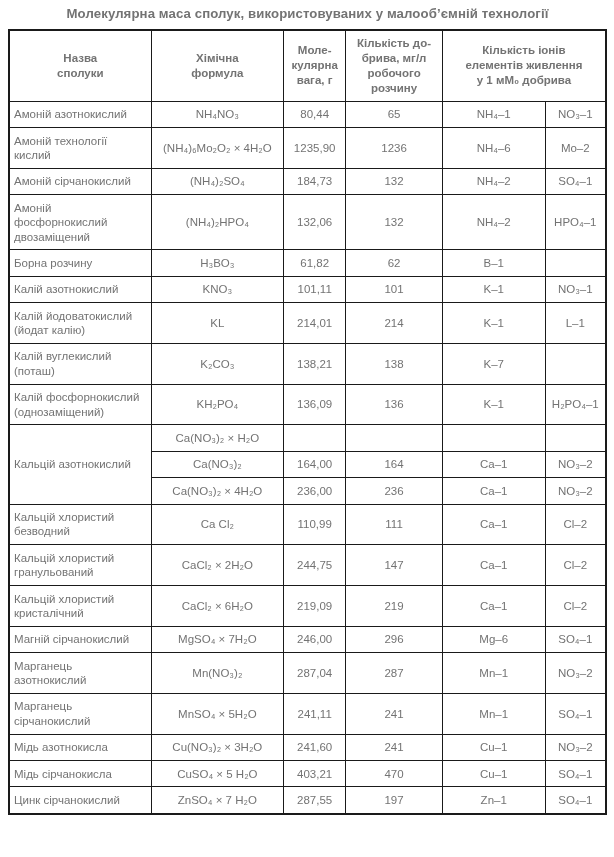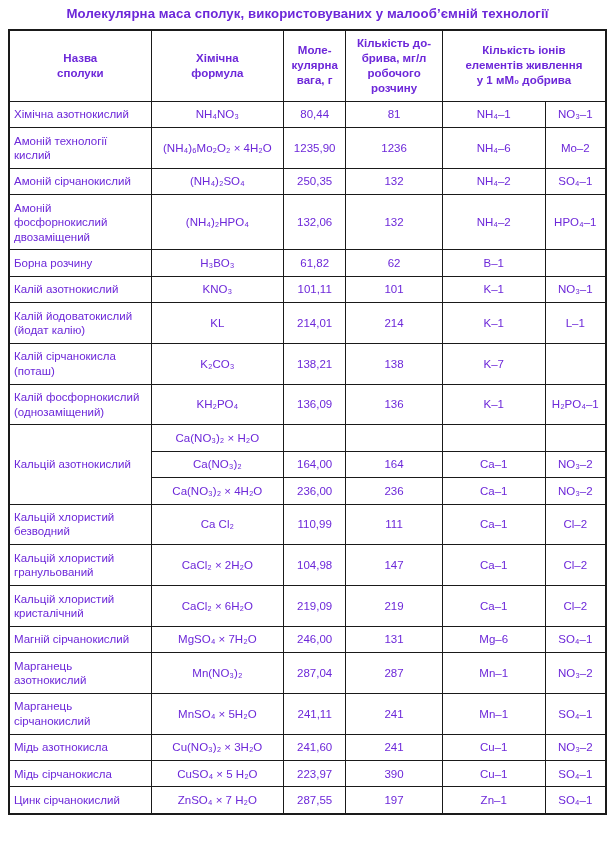--- a/index.html
+++ b/index.html
@@ -7,21 +7,21 @@
     padding: 0;
     background: #ffffff;
   }
   .page {
     width: 614px;
     min-height: 857px;
     box-sizing: border-box;
     padding: 4px 7px 14px 8px;
     background: #ffffff;
     font-family: "Liberation Sans", "DejaVu Sans", sans-serif;
-    color: #6d28d9;
+    color: #737373;
   }
   .title {
     font-size: 13.2px;
     font-weight: bold;
     text-align: center;
     padding: 2px 0 8px 0;
     letter-spacing: 0.1px;
   }
   table.compounds {
     width: 100%;
@@ -85,39 +85,39 @@
 брива, мг/л
 робочого
 розчину</th>
         <th colspan="2">Кількість іонів
 елементів живлення
 у 1 мМ₀ добрива</th>
       </tr>
     </thead>
     <tbody id="table-body">
         <tr>
-          <td class="cell-name">Хімічна азотнокислий</td>
+          <td class="cell-name">Амоній азотнокислий</td>
           <td class="cell-center">NH₄NO₃</td>
           <td class="cell-center">80,44</td>
-          <td class="cell-center">81</td>
+          <td class="cell-center">65</td>
           <td class="cell-center">NH₄–1</td>
           <td class="cell-center">NO₃–1</td>
         </tr>
         <tr>
           <td class="cell-name">Амоній технології кислий</td>
           <td class="cell-center">(NH₄)₆Mo₂O₂ × 4H₂O</td>
           <td class="cell-center">1235,90</td>
           <td class="cell-center">1236</td>
           <td class="cell-center">NH₄–6</td>
           <td class="cell-center">Mo–2</td>
         </tr>
         <tr>
           <td class="cell-name">Амоній сірчанокислий</td>
           <td class="cell-center">(NH₄)₂SO₄</td>
-          <td class="cell-center">250,35</td>
+          <td class="cell-center">184,73</td>
           <td class="cell-center">132</td>
           <td class="cell-center">NH₄–2</td>
           <td class="cell-center">SO₄–1</td>
         </tr>
         <tr>
           <td class="cell-name">Амоній фосфорнокислий двозаміщений</td>
           <td class="cell-center">(NH₄)₂HPO₄</td>
           <td class="cell-center">132,06</td>
           <td class="cell-center">132</td>
           <td class="cell-center">NH₄–2</td>
@@ -141,21 +141,21 @@
         </tr>
         <tr>
           <td class="cell-name">Калій йодоватокислий (йодат калію)</td>
           <td class="cell-center">KL</td>
           <td class="cell-center">214,01</td>
           <td class="cell-center">214</td>
           <td class="cell-center">K–1</td>
           <td class="cell-center">L–1</td>
         </tr>
         <tr>
-          <td class="cell-name">Калій сірчанокисла (поташ)</td>
+          <td class="cell-name">Калій вуглекислий (поташ)</td>
           <td class="cell-center">K₂CO₃</td>
           <td class="cell-center">138,21</td>
           <td class="cell-center">138</td>
           <td class="cell-center">K–7</td>
           <td class="cell-center"></td>
         </tr>
         <tr>
           <td class="cell-name">Калій фосфорнокислий (однозаміщений)</td>
           <td class="cell-center">KH₂PO₄</td>
           <td class="cell-center">136,09</td>
@@ -189,38 +189,38 @@
           <td class="cell-name">Кальцій хлористий безводний</td>
           <td class="cell-center">Ca Cl₂</td>
           <td class="cell-center">110,99</td>
           <td class="cell-center">111</td>
           <td class="cell-center">Ca–1</td>
           <td class="cell-center">Cl–2</td>
         </tr>
         <tr>
           <td class="cell-name">Кальцій хлористий гранульований</td>
           <td class="cell-center">CaCl₂ × 2H₂O</td>
-          <td class="cell-center">104,98</td>
+          <td class="cell-center">244,75</td>
           <td class="cell-center">147</td>
           <td class="cell-center">Ca–1</td>
           <td class="cell-center">Cl–2</td>
         </tr>
         <tr>
           <td class="cell-name">Кальцій хлористий кристалічний</td>
           <td class="cell-center">CaCl₂ × 6H₂O</td>
           <td class="cell-center">219,09</td>
           <td class="cell-center">219</td>
           <td class="cell-center">Ca–1</td>
           <td class="cell-center">Cl–2</td>
         </tr>
         <tr>
           <td class="cell-name">Магній сірчанокислий</td>
           <td class="cell-center">MgSO₄ × 7H₂O</td>
           <td class="cell-center">246,00</td>
-          <td class="cell-center">131</td>
+          <td class="cell-center">296</td>
           <td class="cell-center">Mg–6</td>
           <td class="cell-center">SO₄–1</td>
         </tr>
         <tr>
           <td class="cell-name">Марганець азотнокислий</td>
           <td class="cell-center">Mn(NO₃)₂</td>
           <td class="cell-center">287,04</td>
           <td class="cell-center">287</td>
           <td class="cell-center">Mn–1</td>
           <td class="cell-center">NO₃–2</td>
@@ -237,22 +237,22 @@
           <td class="cell-name">Мідь азотнокисла</td>
           <td class="cell-center">Cu(NO₃)₂ × 3H₂O</td>
           <td class="cell-center">241,60</td>
           <td class="cell-center">241</td>
           <td class="cell-center">Cu–1</td>
           <td class="cell-center">NO₃–2</td>
         </tr>
         <tr>
           <td class="cell-name">Мідь сірчанокисла</td>
           <td class="cell-center">CuSO₄ × 5 H₂O</td>
-          <td class="cell-center">223,97</td>
-          <td class="cell-center">390</td>
+          <td class="cell-center">403,21</td>
+          <td class="cell-center">470</td>
           <td class="cell-center">Cu–1</td>
           <td class="cell-center">SO₄–1</td>
         </tr>
         <tr>
           <td class="cell-name">Цинк сірчанокислий</td>
           <td class="cell-center">ZnSO₄ × 7 H₂O</td>
           <td class="cell-center">287,55</td>
           <td class="cell-center">197</td>
           <td class="cell-center">Zn–1</td>
           <td class="cell-center">SO₄–1</td>

